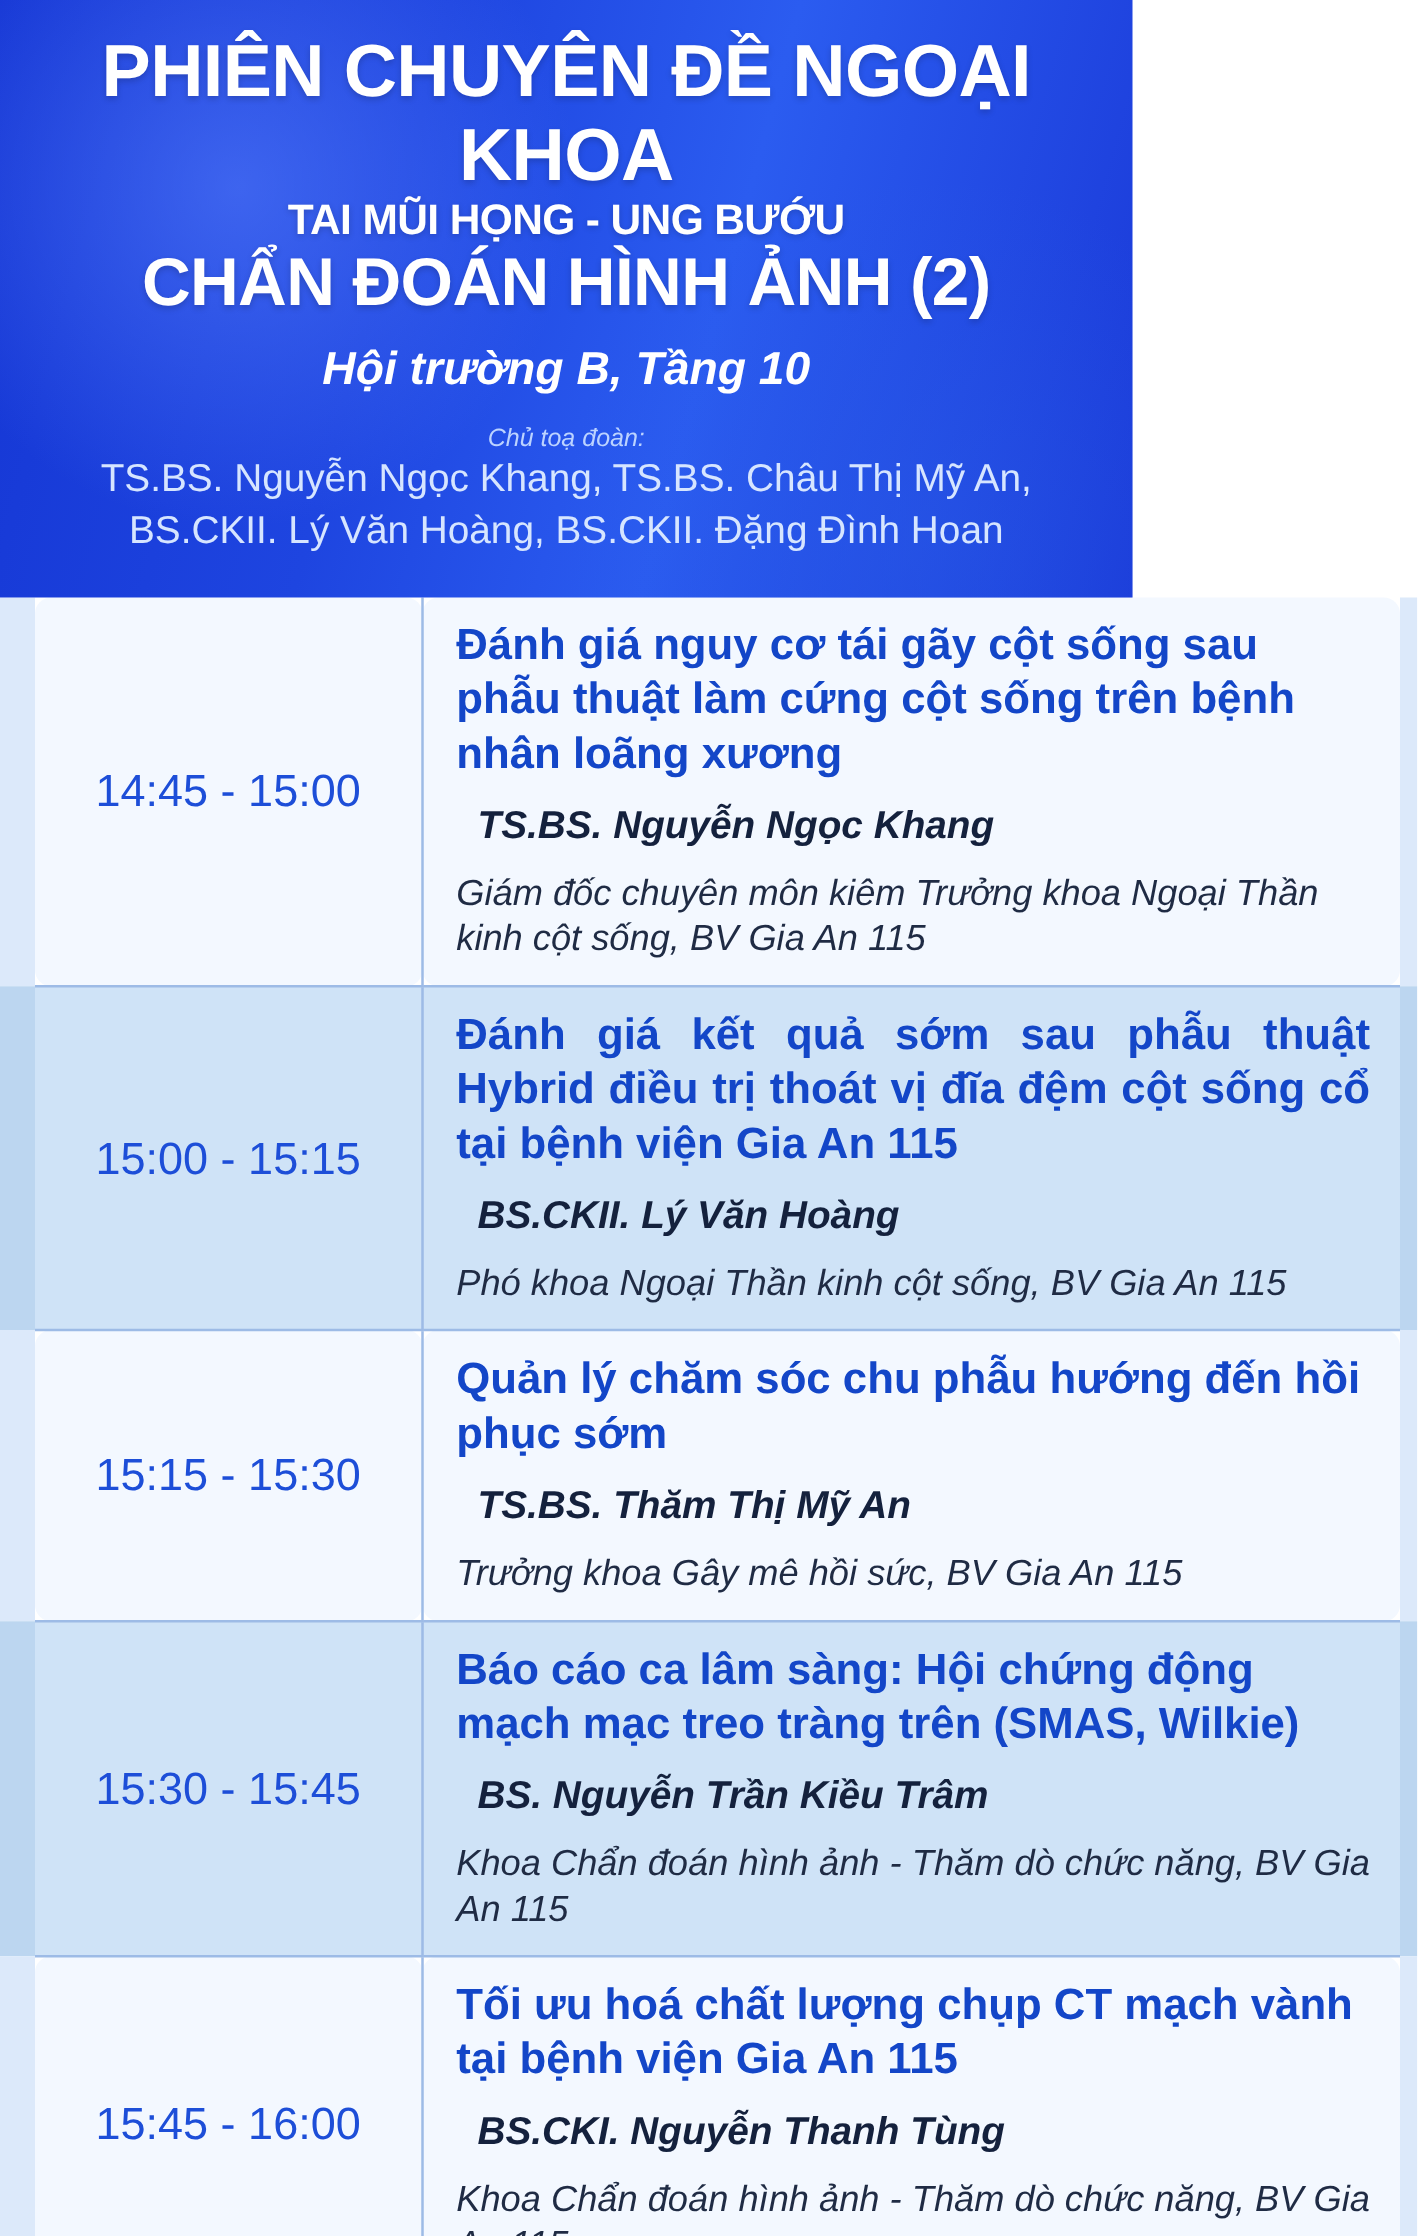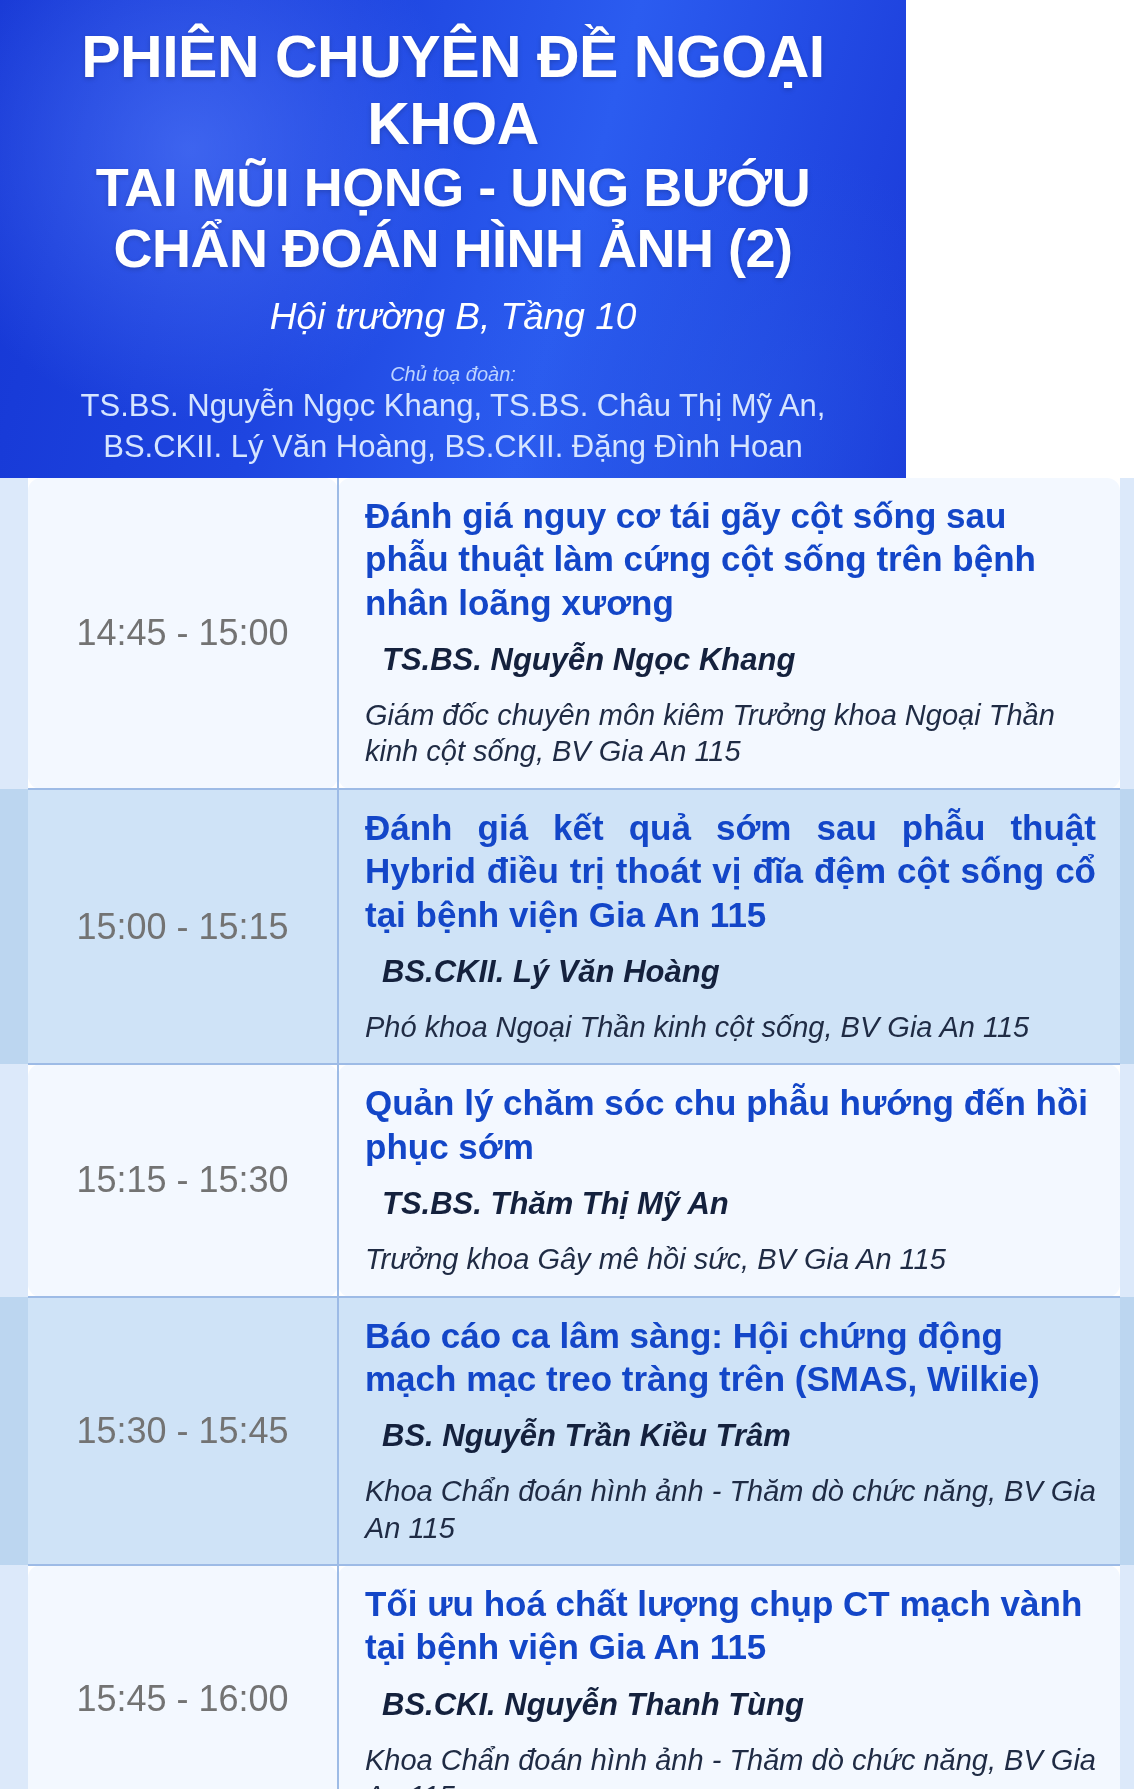--- a/index.html
+++ b/index.html
@@ -54,27 +54,27 @@
   .title-line {
     color: #ffffff;
     font-weight: bold;
     font-size: 57px;
     line-height: 1.13;
     letter-spacing: -0.5px;
     text-transform: uppercase;
     text-shadow: 0 2px 5px rgba(0,0,0,0.18);
   }
   .title-line.l1 { font-size: 59px; }
-  .title-line.l2 { font-size: 54px; }
+  .title-line.l2 { font-size: 34px; }
   .title-line.l3 { font-size: 54px; }
 
   .venue {
     margin-top: 16px;
     color: #ffffff;
-    font-weight: normal;
+    font-weight: bold;
     font-style: italic;
     font-size: 37px;
     line-height: 1.2;
   }
 
   .chair-label {
     margin-top: 22px;
     color: #bcd3ff;
     font-style: italic;
     font-size: 20px;
@@ -92,21 +92,21 @@
   .schedule {
     width: 1134px;
     border-collapse: collapse;
     table-layout: fixed;
   }
   .schedule tr { vertical-align: middle; }
 
   .col-time {
     width: 310px;
     text-align: center;
-    color: #737373;
+    color: #1d4ed8;
     font-size: 36px;
     font-weight: 500;
     padding: 10px 12px;
     border-right: 2px solid #9dbbe6;
     border-bottom: 2px solid #9dbbe6;
   }
   .col-body {
     padding: 16px 24px 18px 26px;
     border-bottom: 2px solid #9dbbe6;
   }

